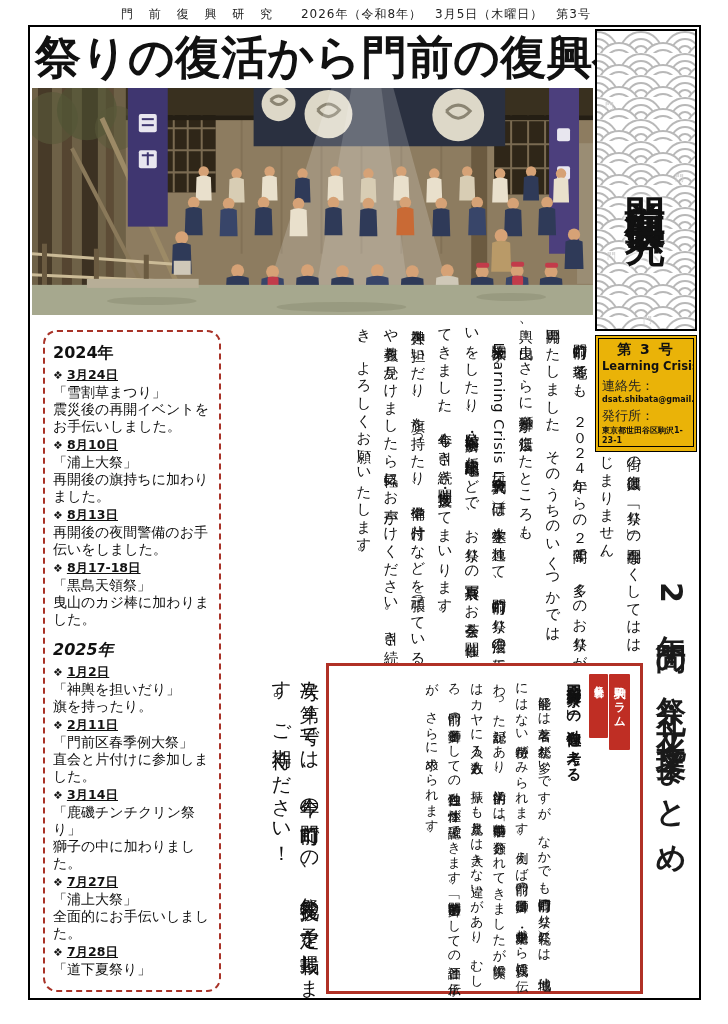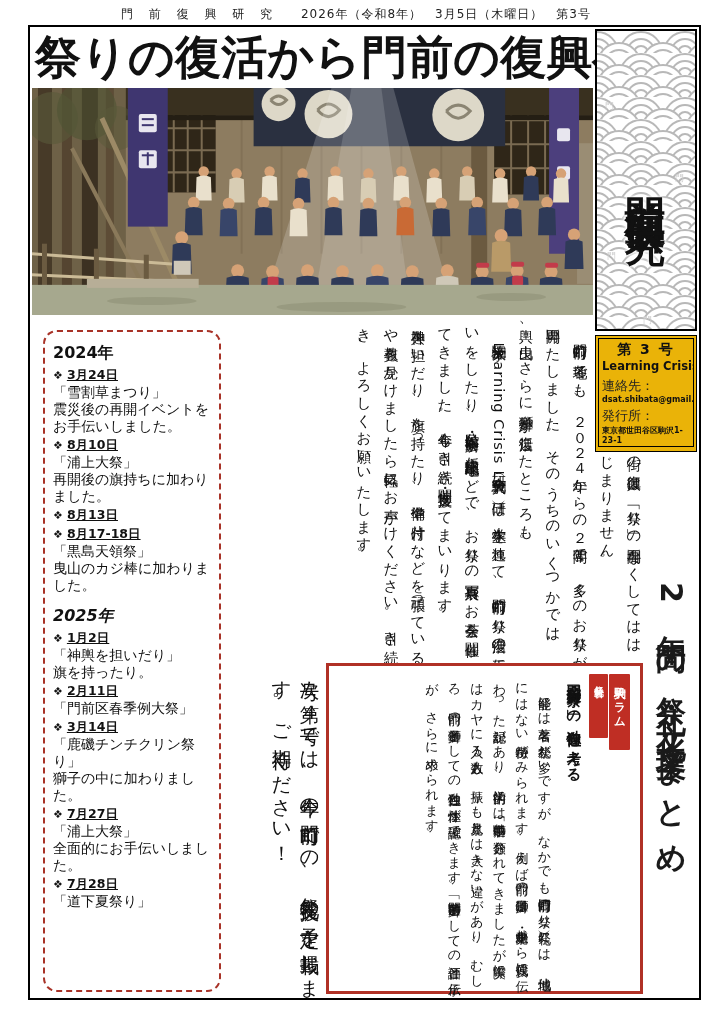--- a/index.html
+++ b/index.html
@@ -325,37 +325,39 @@
       <div class="tl-name">「雪割草まつり」</div>
       <div class="tl-desc">震災後の再開イベントをお手伝いしました。</div>
     </div>
     <div class="tl-item">
       <div><span class="tl-blt">❖</span><span class="tl-date">8月10日</span></div>
       <div class="tl-name">「浦上大祭」</div>
       <div class="tl-desc">再開後の旗持ちに加わりました。</div>
     </div>
     <div class="tl-item">
       <div><span class="tl-blt">❖</span><span class="tl-date">8月13日</span></div>
+      <div class="tl-desc">再開後の夜間警備のお手伝いをしました。</div>
     </div>
     <div class="tl-item">
       <div><span class="tl-blt">❖</span><span class="tl-date">8月17-18日</span></div>
       <div class="tl-name">「黒島天領祭」</div>
       <div class="tl-desc">曳山のカジ棒に加わりました。</div>
     </div>
 
     <div class="tl-year tl-year2">2025年</div>
 
     <div class="tl-item">
       <div><span class="tl-blt">❖</span><span class="tl-date">1月2日</span></div>
       <div class="tl-name">「神輿を担いだり」</div>
       <div class="tl-desc">旗を持ったり。</div>
     </div>
     <div class="tl-item">
       <div><span class="tl-blt">❖</span><span class="tl-date">2月11日</span></div>
       <div class="tl-name">「門前区春季例大祭」</div>
+      <div class="tl-desc">直会と片付けに参加しました。</div>
     </div>
     <div class="tl-item">
       <div><span class="tl-blt">❖</span><span class="tl-date">3月14日</span></div>
       <div class="tl-name">「鹿磯チンチクリン祭り」</div>
       <div class="tl-desc">獅子の中に加わりました。</div>
     </div>
     <div class="tl-item">
       <div><span class="tl-blt">❖</span><span class="tl-date">7月27日</span></div>
       <div class="tl-name">「浦上大祭」</div>
       <div class="tl-desc">全面的にお手伝いしました。</div>

